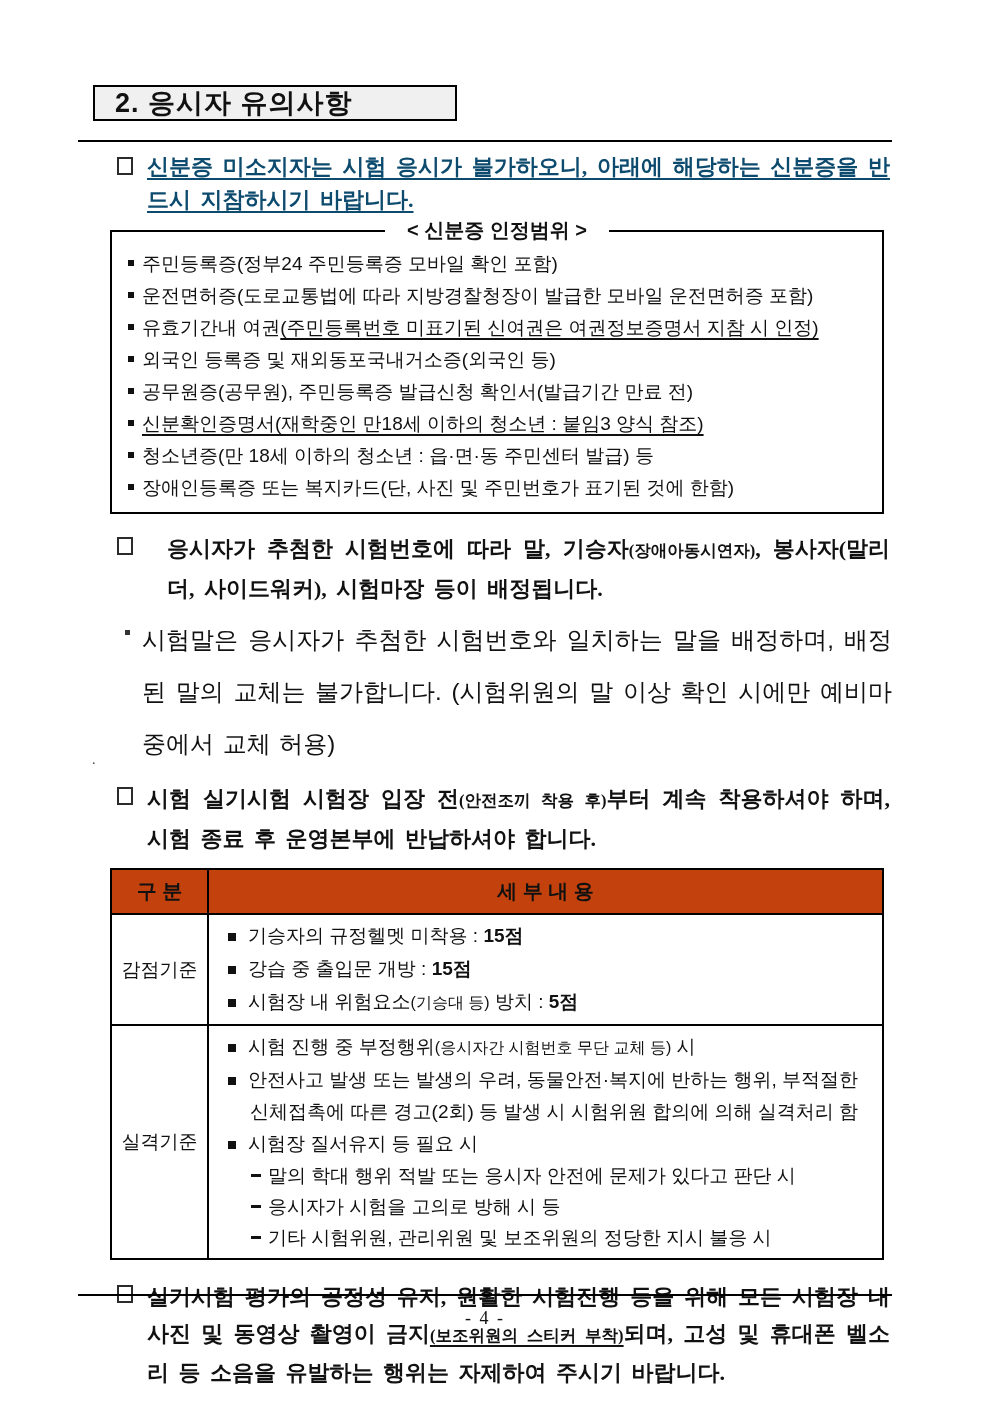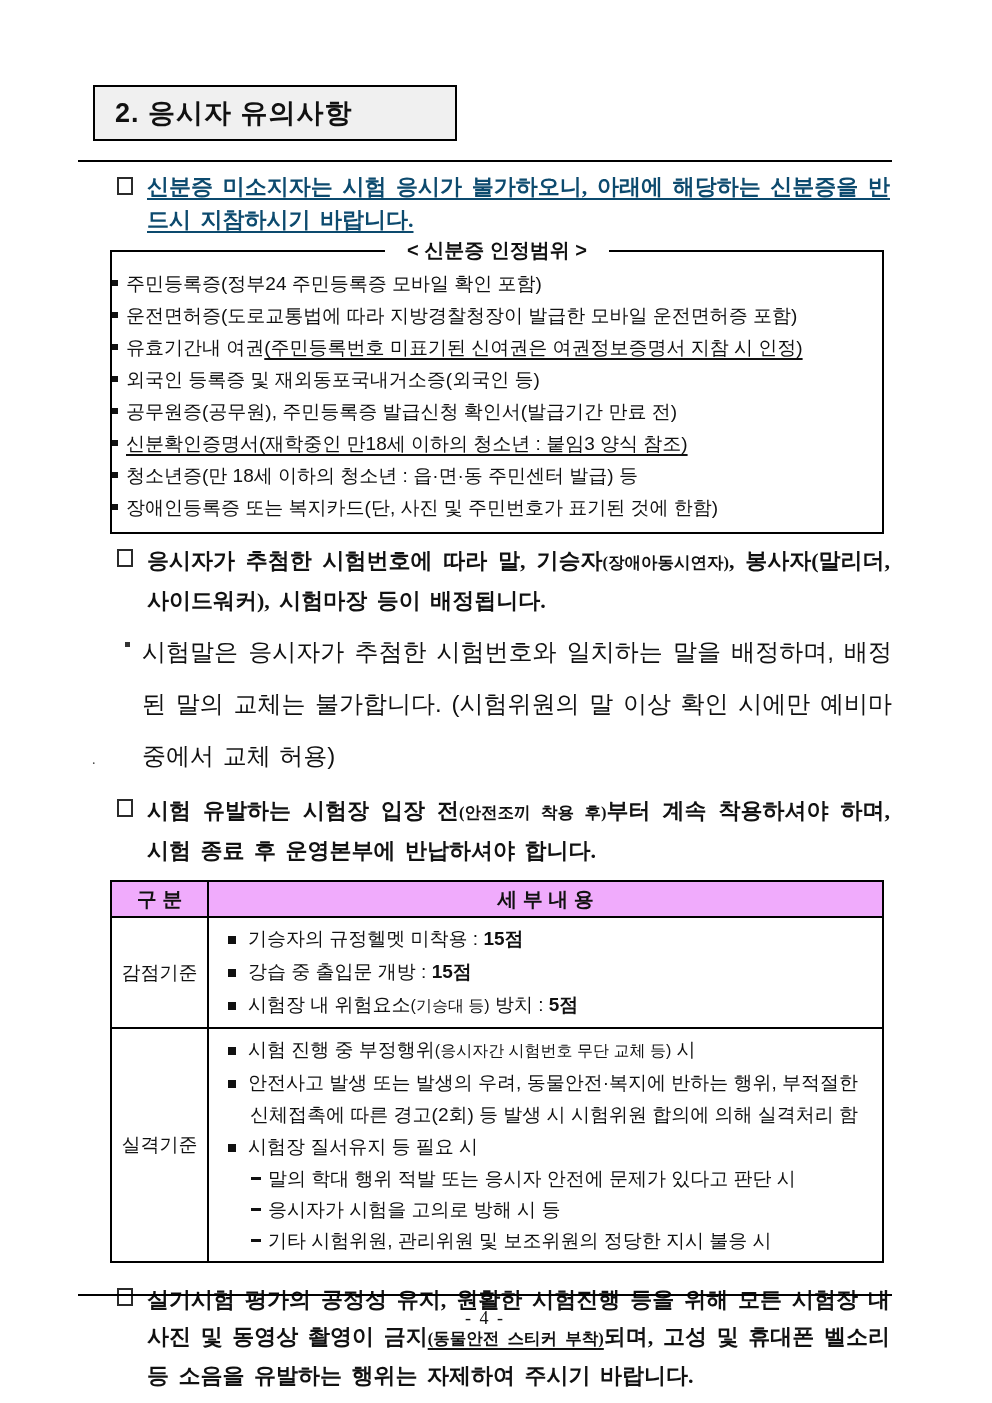--- a/index.html
+++ b/index.html
@@ -6,21 +6,21 @@
   html,body { background:#fff; }
   body {
     width:992px; height:1403px; position:relative;
     font-family:"Liberation Serif","DejaVu Serif",serif;
     color:#111;
   }
   .page { position:absolute; left:78px; top:0; width:814px; height:1403px; }
 
   
   .title-box {
-    margin:85px 0 0 15px; width:364px; height:56px;
+    margin:85px 0 0 15px; width:364px; height:36px;
     border:2px solid #000; background:#f0f0f0;
     display:flex; align-items:center; padding-left:20px;
     font-family:"Liberation Sans","DejaVu Sans",sans-serif;
     font-weight:bold; font-size:27px; letter-spacing:1px;
   }
   .top-rule { margin-top:19px; border-top:2px solid #000; width:100%; }
 
   
   .cb-para { display:flex; margin-top:14px; }
   .cb {
@@ -32,21 +32,21 @@
     text-align:justify; word-spacing:4px; padding-right:2px;
   }
   .small { font-size:16.5px; }
   .ul { text-decoration:underline; text-underline-offset:4px; text-decoration-thickness:1.5px; }
   .red { color:#0c4a6e; }
   .red .cb { border-color:#2b2b2b; }
 
   
   .idbox {
     position:relative; margin:14px 0 0 32px; width:774px;
-    border:2.5px solid #000; padding:16px 10px 8px 0;
+    border:2.5px solid #000; padding:16px 10px 8px 16px;
   }
   .idbox-title {
     position:absolute; top:-15px; left:50%; transform:translateX(-50%);
     background:#fff; padding:0 22px; white-space:nowrap;
     font-family:"Liberation Sans","DejaVu Sans",sans-serif;
     font-weight:bold; font-size:20px;
   }
   .iditem {
     font-family:"Liberation Sans","DejaVu Sans",sans-serif;
     font-size:19px; line-height:32px; white-space:nowrap;
@@ -61,21 +61,21 @@
     font-size:24px; line-height:52px; text-align:justify; word-spacing:2px;
   }
 
   
   table.criteria {
     margin:10px 0 0 32px; width:774px; border-collapse:collapse;
     font-family:"Liberation Sans","DejaVu Sans",sans-serif; font-size:19px;
   }
   table.criteria th, table.criteria td { border:2px solid #000; }
   table.criteria th {
-    background:#f0abfc; height:36px; font-size:20px; font-weight:bold;
+    background:#c2410c; height:45px; font-size:20px; font-weight:bold;
   }
   td.cat { width:97px; text-align:center; vertical-align:middle; font-size:19px;font-family:Liberation Serif, serif; }
   td.det { padding:5px 8px 5px 19px; vertical-align:middle; }
   .tline { line-height:32px; padding-left:22px; text-indent:-22px; text-align:left; }
   .tline.sub { padding-left:40px; text-indent:-17px; line-height:31px; }
   .sqb { display:inline-block; width:8px; height:8px; background:#111; margin-right:12px; vertical-align:1px; }
   .dashb { display:inline-block; width:10px; height:3px; background:#111; margin-right:7px; vertical-align:5px; }
   .tsmall { font-size:16px; }
   .tval { font-weight:bold; }
 
@@ -125,36 +125,36 @@
       <span class="sqs"></span><span></span><span class="ul">신분확인증명서(재학중인 만18세 이하의 청소년 : 붙임3 양식 참조)</span>
     </div>
     <div class="iditem">
       <span class="sqs"></span><span>청소년증(만 18세 이하의 청소년 : 읍·면·동 주민센터 발급) 등</span><span class="ul"></span>
     </div>
     <div class="iditem">
       <span class="sqs"></span><span>장애인등록증 또는 복지카드(단, 사진 및 주민번호가 표기된 것에 한함)</span><span class="ul"></span>
     </div>
   </div>
 
-  <div class="cb-para" style="margin-top:8px;">
+  <div class="cb-para" style="margin-top:16px;gap:20px;">
     <span class="cb"></span>
     <div class="ptext" style="line-height:38px;">
       <span>응시자가 추첨한 시험번호에 따라 말, 기승자</span><span class="small">(장애아동시연자)</span><span>, 봉사자(말리더, 사이드워커), 시험마장 등이 배정됩니다.</span>
     </div>
   </div>
 
   <div class="note-para">
     <span class="sqn"></span>
     <div class="ntext">시험말은 응시자가 추첨한 시험번호와 일치하는 말을 배정하며, 배정된 말의 교체는 불가합니다. (시험위원의 말 이상 확인 시에만 예비마 중에서 교체 허용)</div>
   </div>
 
   <div class="cb-para" style="margin-top:10px;">
     <span class="cb"></span>
     <div class="ptext" style="line-height:38px;">
-      <span>시험 유발하는 시험장 입장 전</span><span class="small">(안전조끼 착용 후)</span><span>부터 계속 착용하셔야 하며, 시험 종료 후 운영본부에 반납하셔야 합니다.</span>
+      <span>시험 실기시험 시험장 입장 전</span><span class="small">(안전조끼 착용 후)</span><span>부터 계속 착용하셔야 하며, 시험 종료 후 운영본부에 반납하셔야 합니다.</span>
     </div>
   </div>
 
 
   <table class="criteria">
     <thead>
       <tr>
         <th style="width:97px;">구  분</th>
         <th>세 부 내 용</th>
       </tr>
@@ -196,21 +196,21 @@
             <span class="dashb"></span><span>기타 시험위원, 관리위원 및 보조위원의 정당한 지시 불응 시</span>
           </div>
         </td>
       </tr>
     </tbody>
   </table>
 
   <div class="cb-para" style="margin-top:18px;">
     <span class="cb"></span>
     <div class="ptext" style="line-height:37px;">
-      <span>실기시험 평가의 공정성 유지, 원활한 시험진행 등을 위해 모든 시험장 내 사진 및 동영상 촬영이 금지</span><span class="small ul">(동물안전 스티커 부착)</span><span>되며, 고성 및 휴대폰 벨소리 등 소음을 유발하는 행위는 자제하여 주시기 바랍니다.</span>
+      <span>실기시험 평가의 공정성 유지, 원활한 시험진행 등을 위해 모든 시험장 내 사진 및 동영상 촬영이 금지</span><span class="small ul">(보조위원의 스티커 부착)</span><span>되며, 고성 및 휴대폰 벨소리 등 소음을 유발하는 행위는 자제하여 주시기 바랍니다.</span>
     </div>
   </div>
 
   <div class="stray">.</div>
 
   <div class="footer">
     <div class="pagenum">- 4 -</div>
   </div>
 
 </div>

